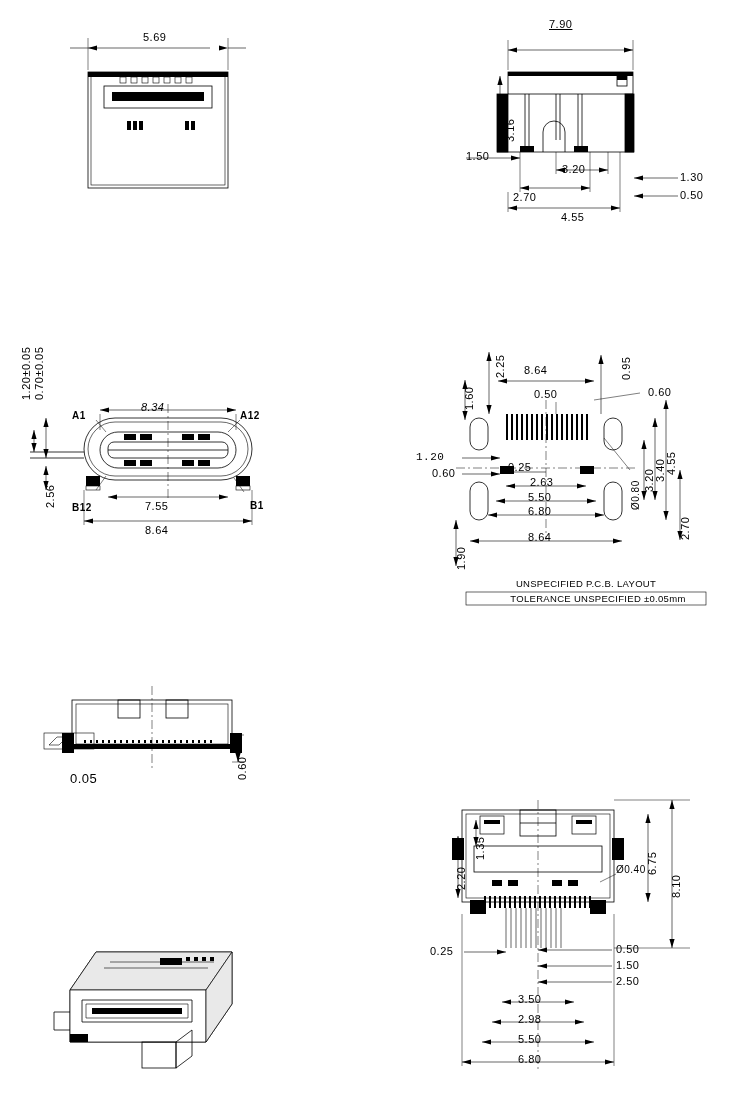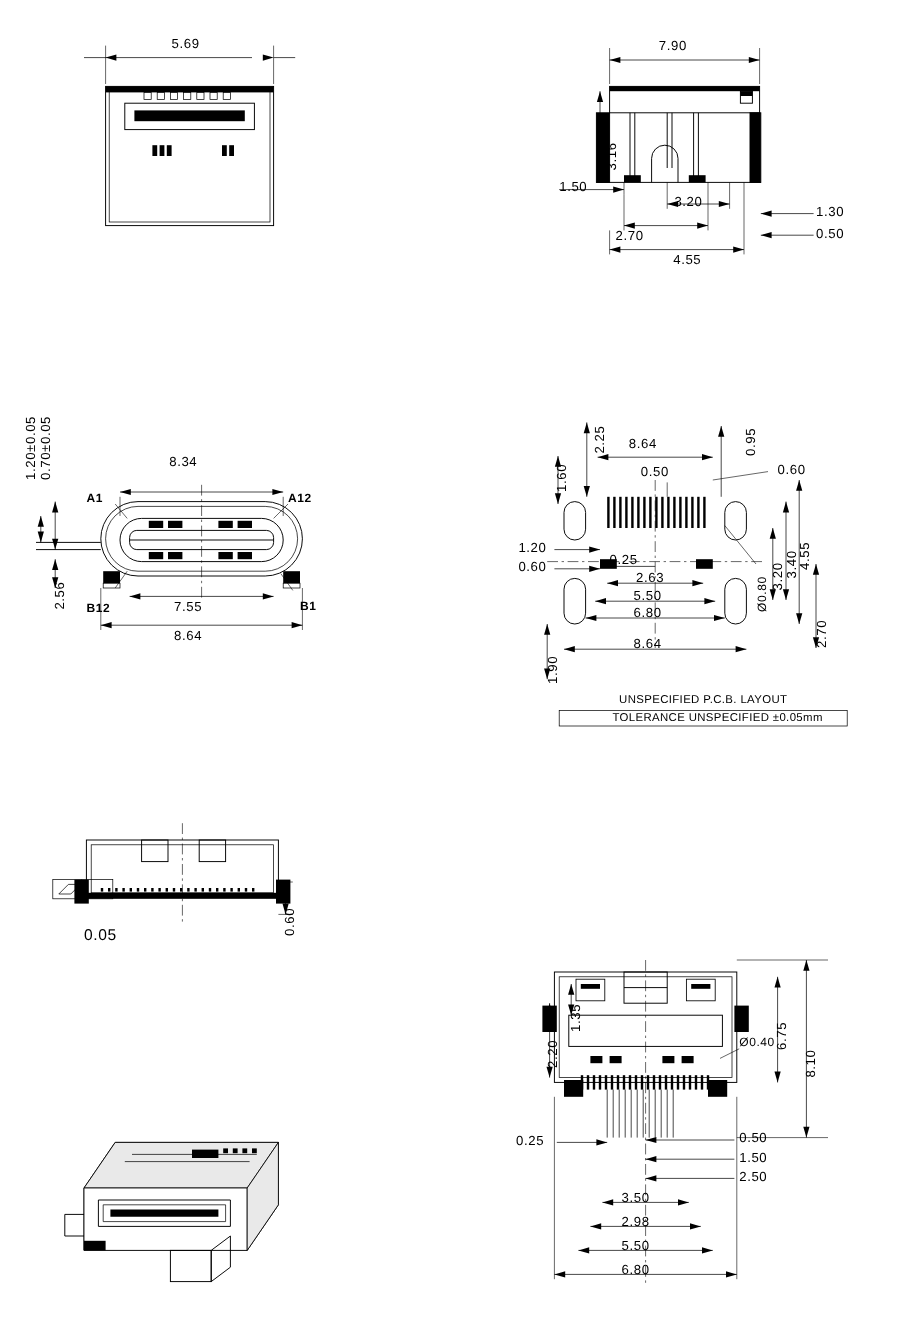--- a/index.html
+++ b/index.html
@@ -487,47 +487,47 @@
     <path class="ln" d="M176,1042 L192,1030 L192,1056 L176,1068 Z"></path>
     <rect class="hatch" x="70" y="1034" width="18" height="8"></rect>
 
     <path class="ln" d="M70,1012 L54,1012 L54,1030 L70,1030"></path>
   </g>
 
 </svg>
 
 <div class="dim" style="left:143px;top:31px;">5.69</div>
 
-<div class="dim" style="left:549px;top:33px;">7.90</div>
+<div class="dim" style="left:549px;top:18px;text-decoration:underline;">7.90</div>
 <div class="dim v" style="left:504px;top:142px;">3.16</div>
 <div class="dim" style="left:466px;top:150px;">1.50</div>
 <div class="dim" style="left:562px;top:163px;">3.20</div>
 <div class="dim" style="left:513px;top:191px;">2.70</div>
 <div class="dim" style="left:561px;top:211px;">4.55</div>
 <div class="dim" style="left:680px;top:171px;">1.30</div>
 <div class="dim" style="left:680px;top:189px;">0.50</div>
 
 <div class="dim v" style="left:20px;top:400px;">1.20±0.05</div>
 <div class="dim v" style="left:33px;top:400px;">0.70±0.05</div>
 <div class="dim v" style="left:44px;top:508px;">2.56</div>
-<div class="dim" style="left:141px;top:379px;">8.34</div>
+<div class="dim" style="left:141px;top:401px;font-style:italic;">8.34</div>
 <div class="dim" style="left:145px;top:500px;">7.55</div>
 <div class="dim" style="left:145px;top:524px;">8.64</div>
 <div class="dim bold" style="left:72px;top:410px;">A1</div>
 <div class="dim bold" style="left:240px;top:410px;">A12</div>
 <div class="dim bold" style="left:72px;top:502px;">B12</div>
 <div class="dim bold" style="left:250px;top:500px;">B1</div>
 
 <div class="dim v" style="left:494px;top:378px;">2.25</div>
 <div class="dim v" style="left:463px;top:410px;">1.60</div>
 <div class="dim" style="left:524px;top:364px;">8.64</div>
 <div class="dim v" style="left:620px;top:380px;">0.95</div>
 <div class="dim" style="left:534px;top:388px;">0.50</div>
 <div class="dim" style="left:648px;top:386px;">0.60</div>
-<div class="dim" style="left:432px;top:451px;">1.20</div>
+<div class="dim" style="left:416px;top:451px;font-family:Liberation Mono, monospace;">1.20</div>
 <div class="dim" style="left:432px;top:467px;">0.60</div>
 <div class="dim" style="left:508px;top:461px;">0.25</div>
 <div class="dim" style="left:530px;top:476px;">2.63</div>
 <div class="dim" style="left:528px;top:491px;">5.50</div>
 <div class="dim" style="left:528px;top:505px;">6.80</div>
 <div class="dim" style="left:528px;top:531px;">8.64</div>
 <div class="dim v" style="left:455px;top:570px;">1.90</div>
 <div class="dim v" style="left:643px;top:492px;">3.20</div>
 <div class="dim v" style="left:654px;top:482px;">3.40</div>
 <div class="dim v" style="left:665px;top:475px;">4.55</div>

